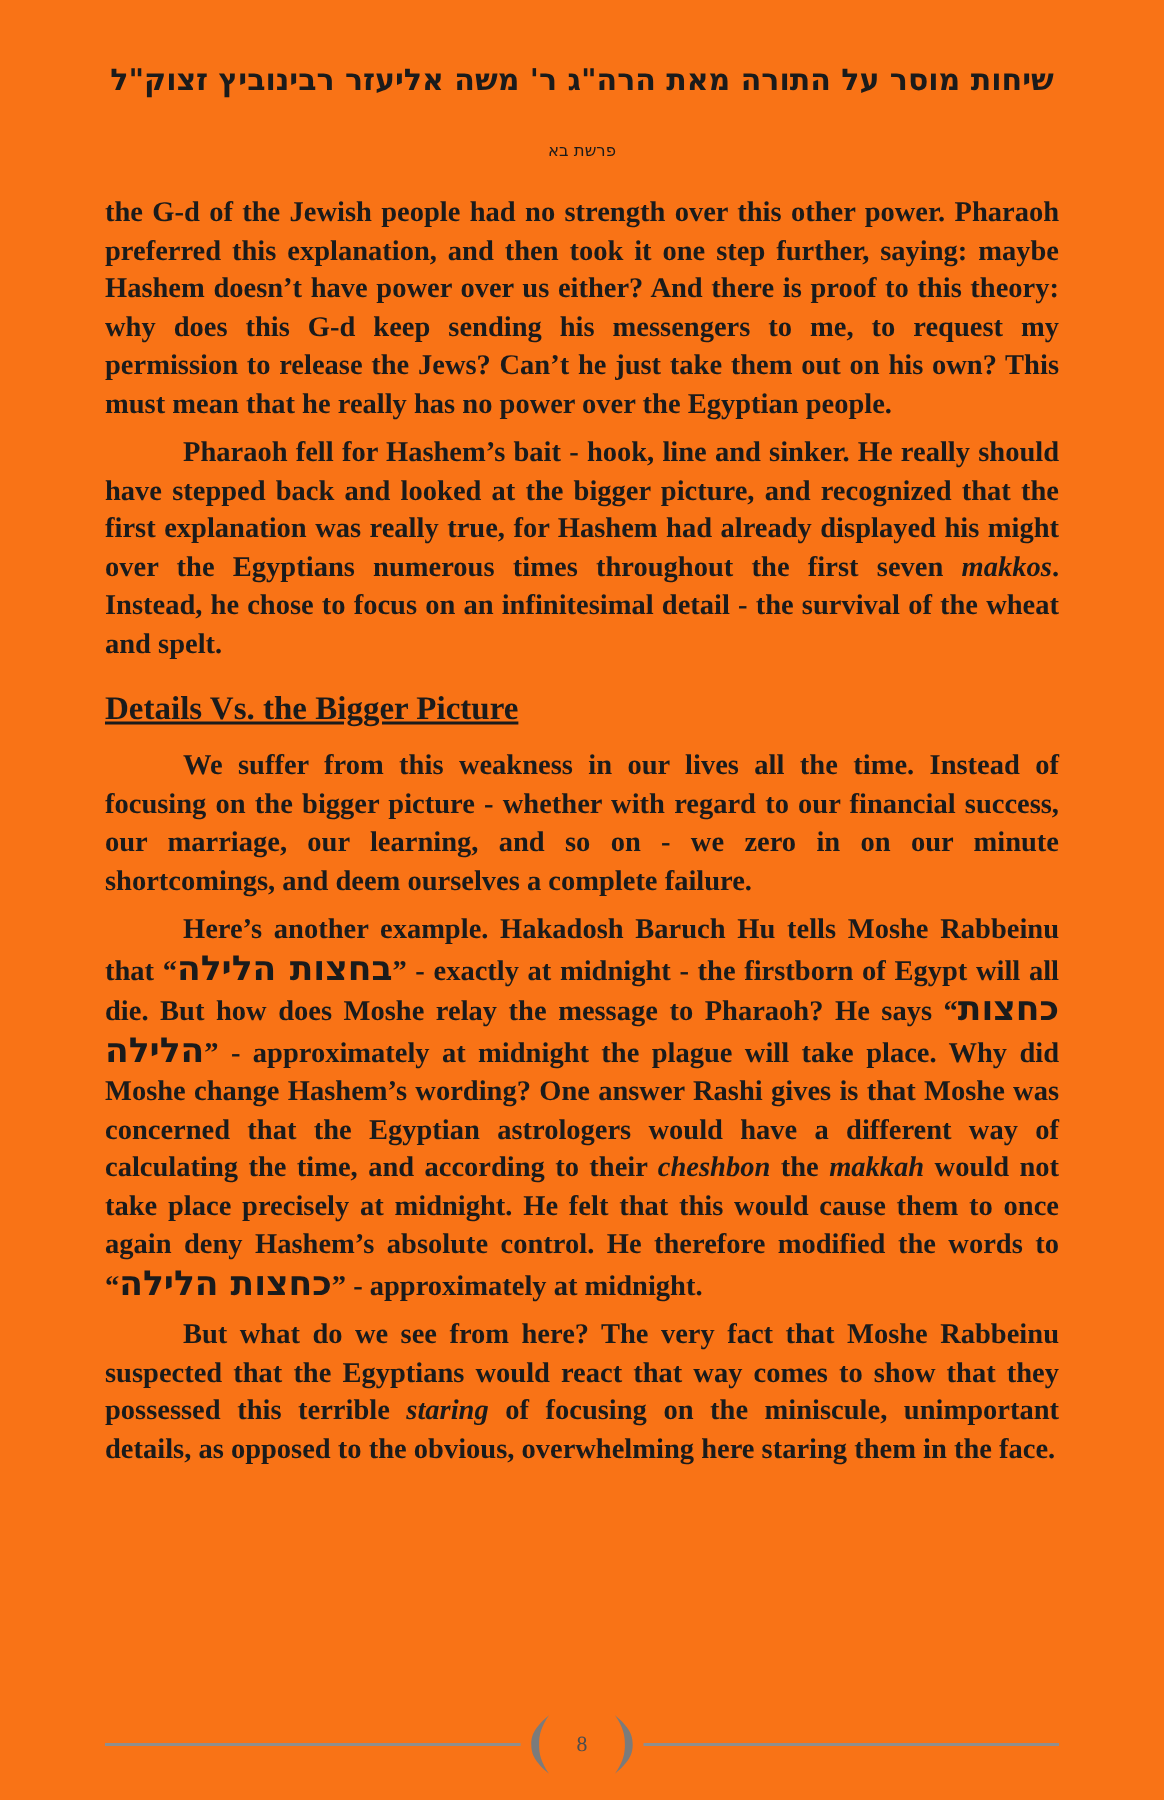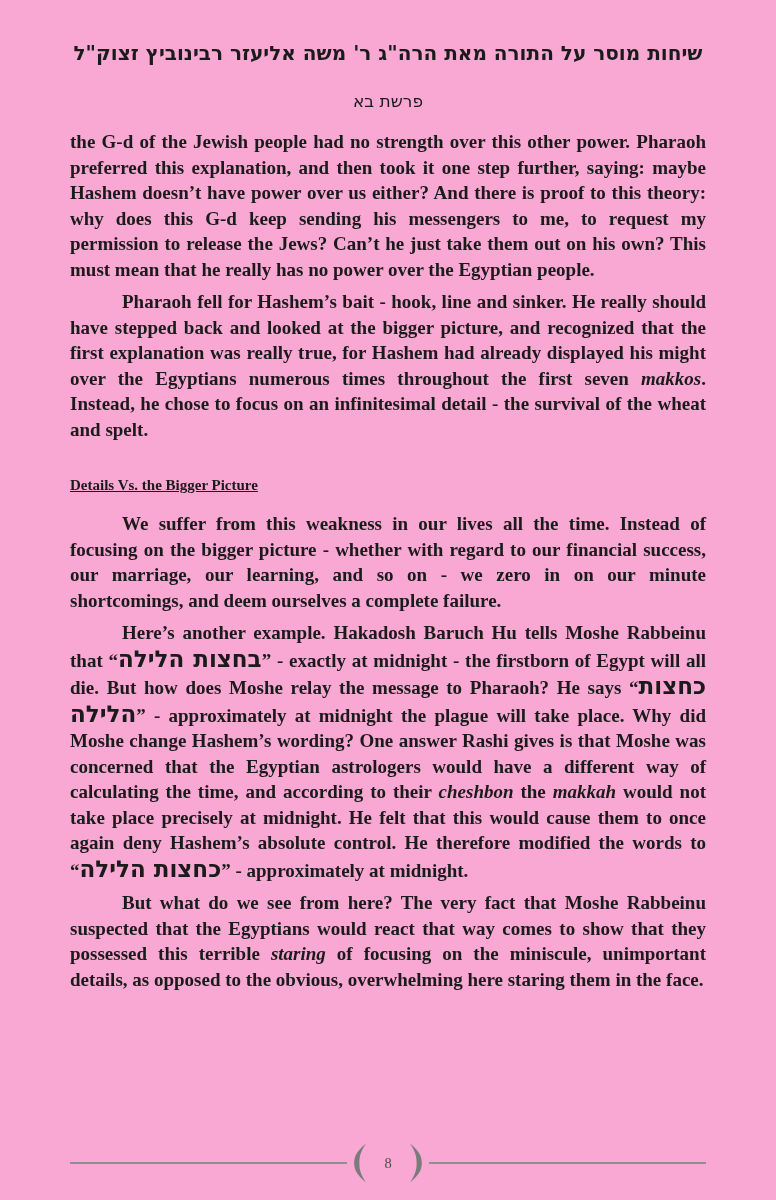--- a/index.html
+++ b/index.html
@@ -1,56 +1,56 @@
 <!DOCTYPE html>
 <html><head>
 <meta charset="utf-8">
 <style>
   html, body { margin: 0; padding: 0; background: #e8e8e8; }
   .page {
     position: relative;
     width: 776px;
     height: 1200px;
     margin: 0 auto;
-    background: #f9a8d4;
+    background: #f97316;
     overflow: hidden;
     font-family: "Liberation Serif", "DejaVu Serif", serif;
     color: #1b1b1b;
   }
   .doc-header { padding-top: 40px; }
   .heb-title {
     text-align: center;
     direction: rtl;
     font-family: "DejaVu Serif", "DejaVu Sans", serif;
     font-weight: bold;
     font-size: 20px;
     line-height: 26px;
   }
   .parsha {
     text-align: center;
     direction: rtl;
     font-family: "DejaVu Serif", "DejaVu Sans", serif;
-    font-size: 17px;
+    font-size: 11px;
     line-height: 22px;
     margin-top: 24px;
   }
   .body-text {
     margin: 17px 70px 0 70px;
     font-size: 19px;
     line-height: 25.5px;
     text-align: justify;
   }
   .body-text p { margin: 0 0 7px 0; font-weight: bold; }
   .para.indent { text-indent: 52px; }
   .section-heading {
-    font-size: 15px;
+    font-size: 22px;
     font-weight: bold;
     text-decoration: underline;
     text-align: left;
-    margin: 30px 0 13px 0;
+    margin: 17px 0 13px 0;
     line-height: 26px;
   }
   .quote {
     font-style: italic;
     margin-left: 45px !important;
     margin-top: 4px !important;
     line-height: 26px;
   }
   .hebrew {
     font-family: "DejaVu Serif", "DejaVu Sans", serif;

